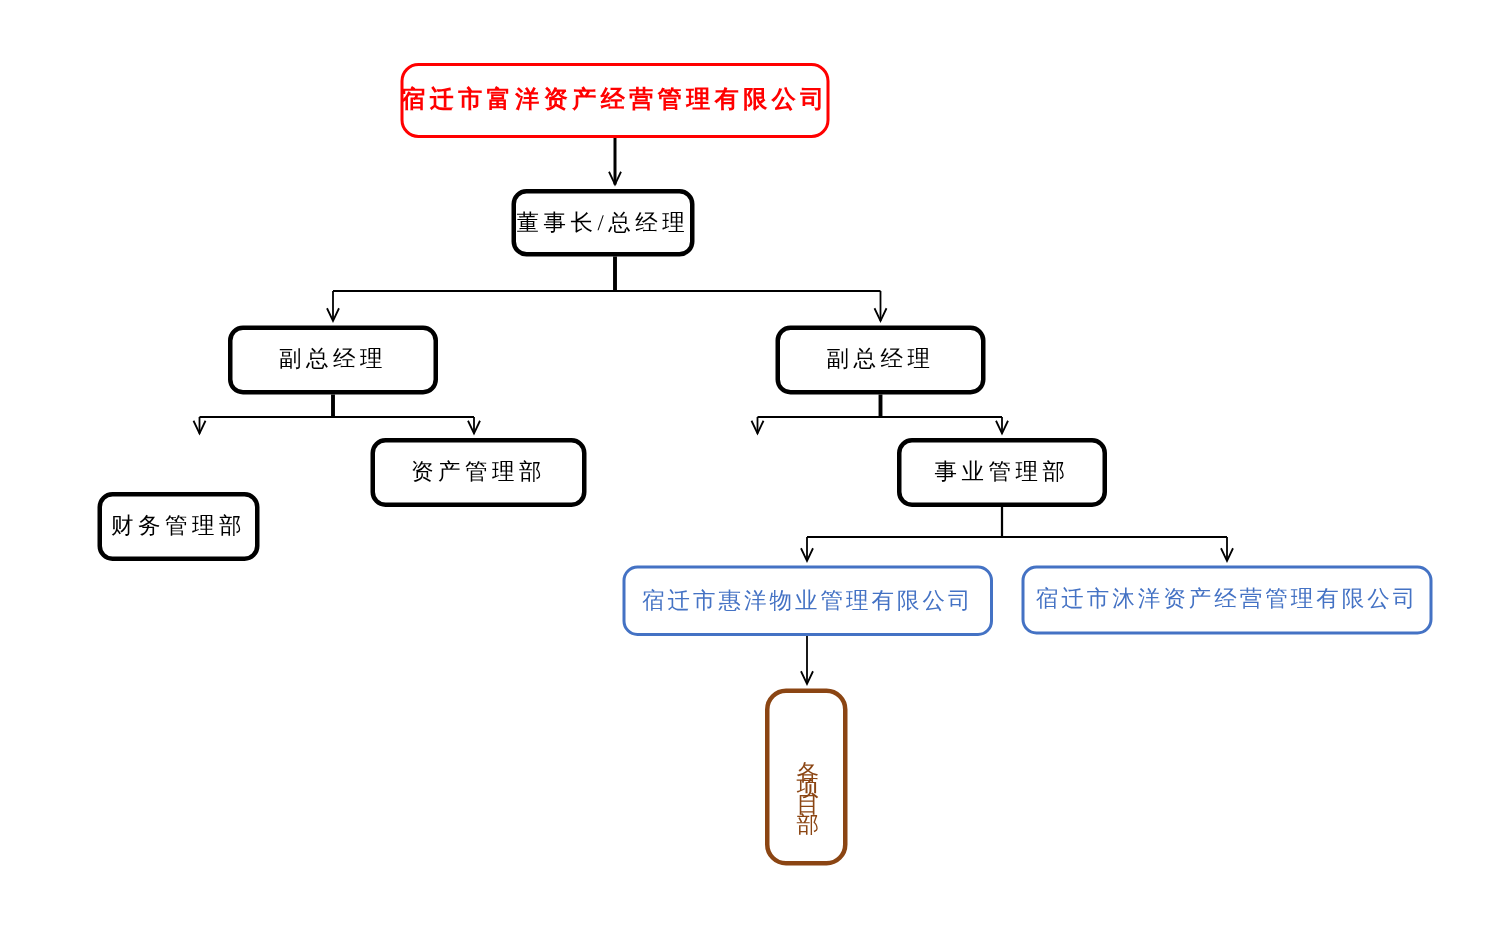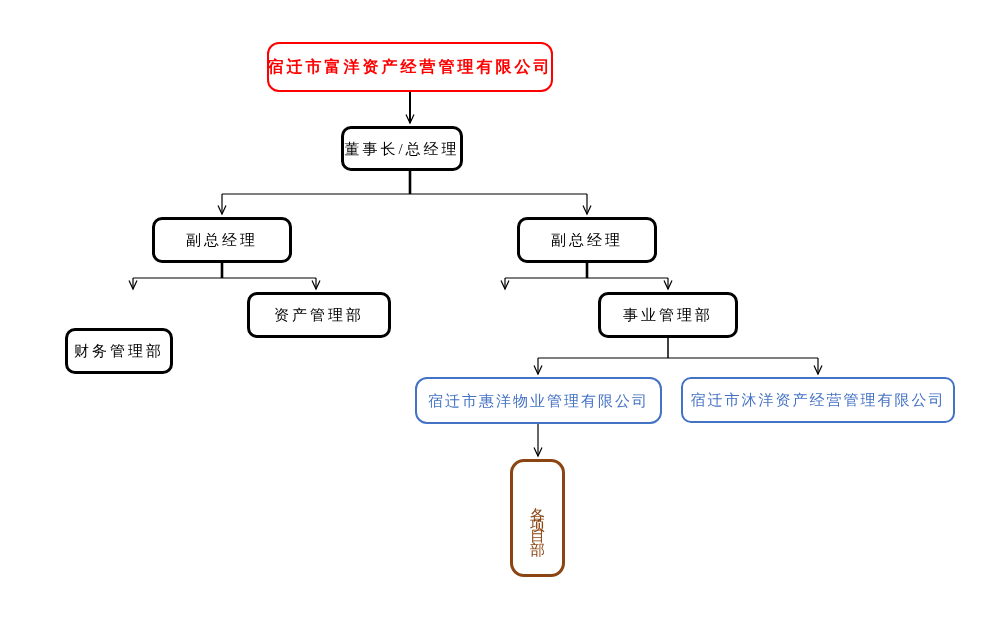--- a/index.html
+++ b/index.html
@@ -127,21 +127,21 @@
 
   <div class="node n-black" style="left:247px; top:292px; width:144px; height:46px;">
     <span>资产管理部</span>
   </div>
 
 
   <div class="node n-black" style="left:598px; top:292px; width:140px; height:46px;">
     <span>事业管理部</span>
   </div>
 
-  <div class="node n-blue" style="left:415px; top:377px; width:247px; height:47px;border-radius:12px;">
+  <div class="node n-blue" style="left:415px; top:377px; width:247px; height:47px;">
     <span>宿迁市惠洋物业管理有限公司</span>
   </div>
 
   <div class="node n-blue" style="left:681px; top:377px; width:274px; height:46px;justify-content:center;">
     <span>宿迁市沐洋资产经营管理有限公司</span>
   </div>
 
   <div class="node n-brown" style="left:510px; top:459px; width:55px; height:118px;">
     <span class="v-label">各项目部</span>
   </div>

